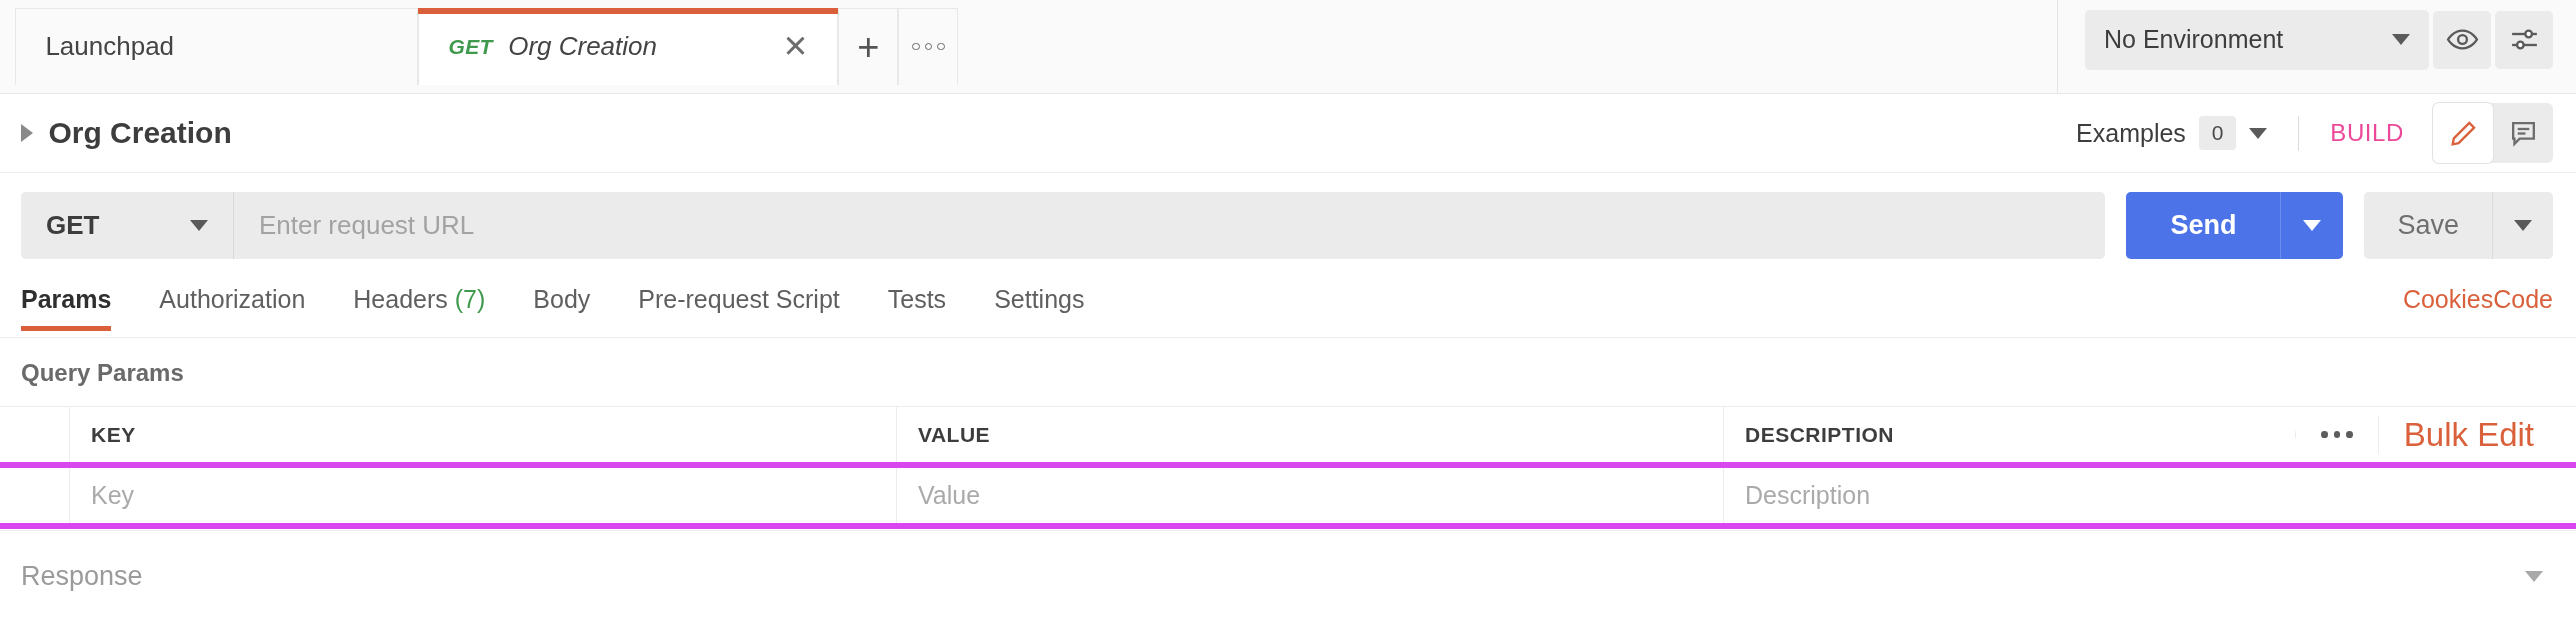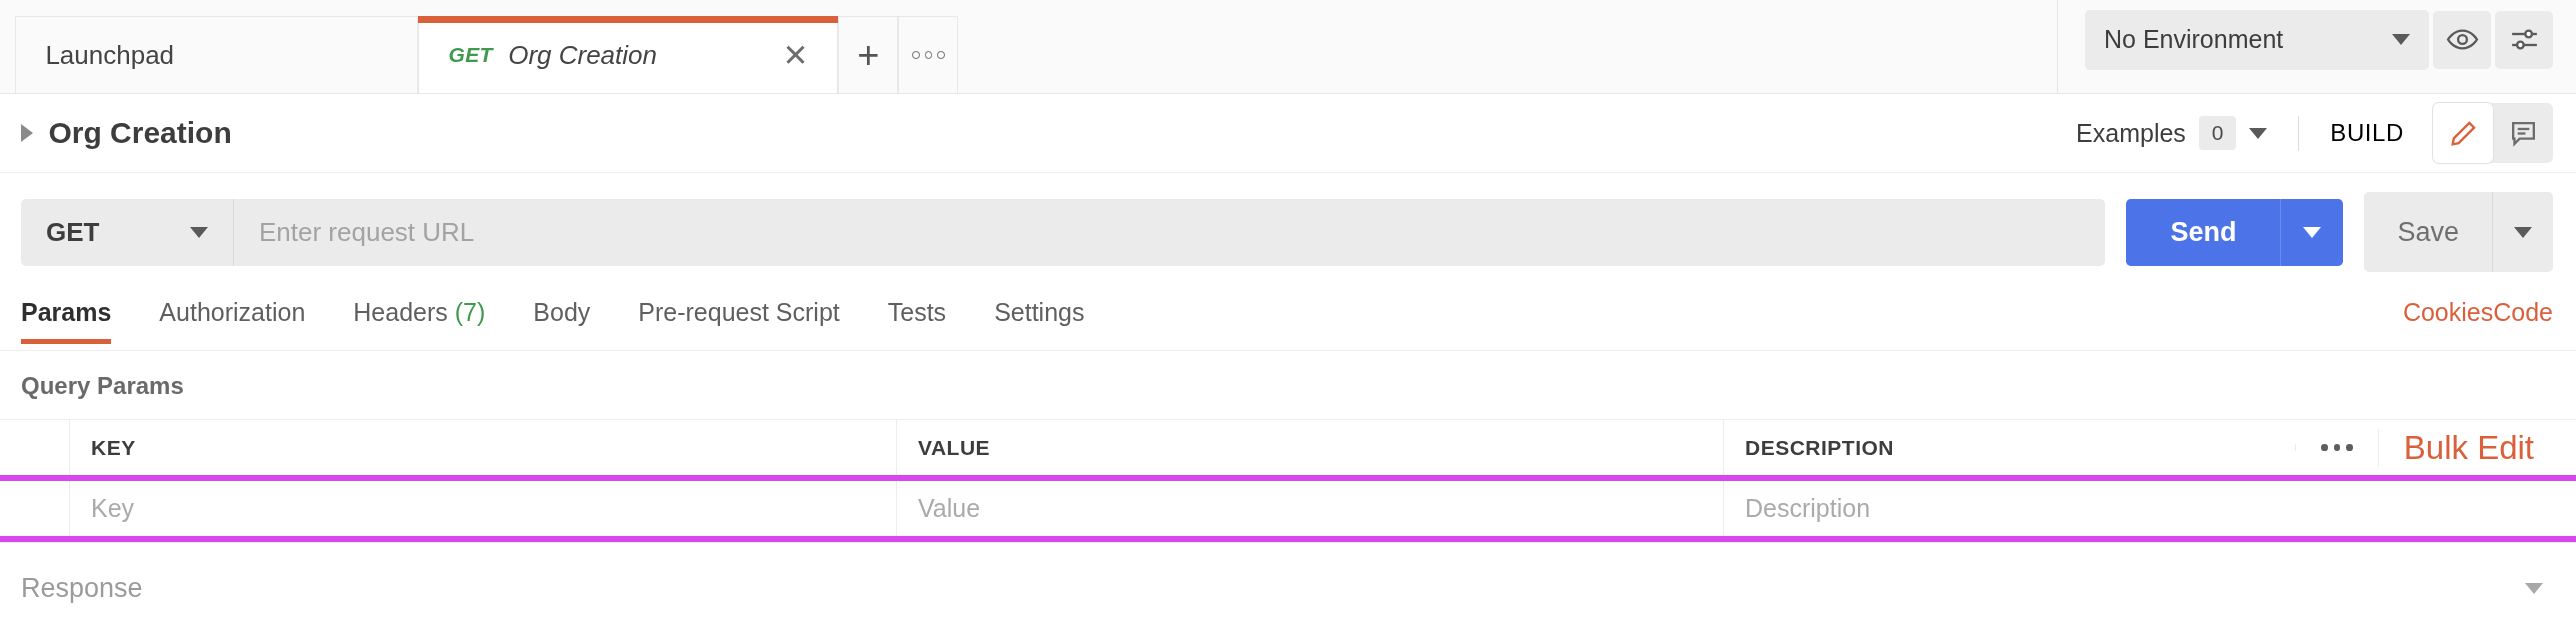--- a/index.html
+++ b/index.html
@@ -15,21 +15,21 @@
   
   .tabbar {
     height: 94px;
     background: #fafafa;
     border-bottom: 1.9px solid #e8e8e8;
     display: flex;
     align-items: flex-end;
     position: relative;
     flex: 0 0 auto;
   }
-  .tabs { display: flex; align-items: flex-end; height: 94px; padding-left: 15.4px; }
+  .tabs { display: flex; align-items: center; height: 94px; padding-left: 15.4px; }
   .tab {
     height: 77px;
     min-width: 403px;
     display: flex;
     align-items: center;
     padding: 0 29px;
     background: #fafafa;
     border: 1px solid #e8e8e8;
     border-bottom: none;
     font-size: 26px;
@@ -139,21 +139,21 @@
     background: #ebebeb;
     color: #4a4a4a;
     font-size: 21px;
     border-radius: 3.8px;
     padding: 4.8px 12.5px;
     margin: 0 13.4px;
     min-width: 36px;
     text-align: center;
   }
   .vdiv { width: 1px; height: 35px; background: #dcdcdc; margin: 0 31px; }
-  .build-label { font-size: 24px; color: #000000; letter-spacing: 0.6px; }
+  .build-label { font-size: 24px; color: #ec4899; letter-spacing: 0.6px; }
   .mode-group { display: flex; align-items: center; background:#ebebeb; border-radius: 5.8px; margin-left: 29px; }
   .mode-btn {
     width: 60px; height: 60px;
     display: flex; align-items: center; justify-content: center;
     border-radius: 5.8px; cursor: pointer;
   }
   .mode-btn.active { background: #ffffff; box-shadow: 0 0 0 1px #e2e2e2; }
 
   
   .urlrow {
@@ -197,21 +197,21 @@
     cursor: pointer;
   }
   .send-caret {
     background: #4c74e8;
     width: 63px;
     display: flex; align-items: center; justify-content: center;
     border-radius: 0 4.8px 4.8px 0;
     border-left: 1px solid #6b8df0;
     cursor: pointer;
   }
-  .save-group { display: flex; margin-left: 21px; height: 80px; }
+  .save-group { display: flex; margin-left: 21px; height: 67px; }
   .save-btn {
     background: #ebebeb; color: #6f6f6f;
     font-size: 27px;
     padding: 0 33px;
     display: flex; align-items: center;
     border-radius: 4.8px 0 0 4.8px;
     cursor: pointer;
   }
   .save-caret {
     background: #ebebeb; width: 61px;

